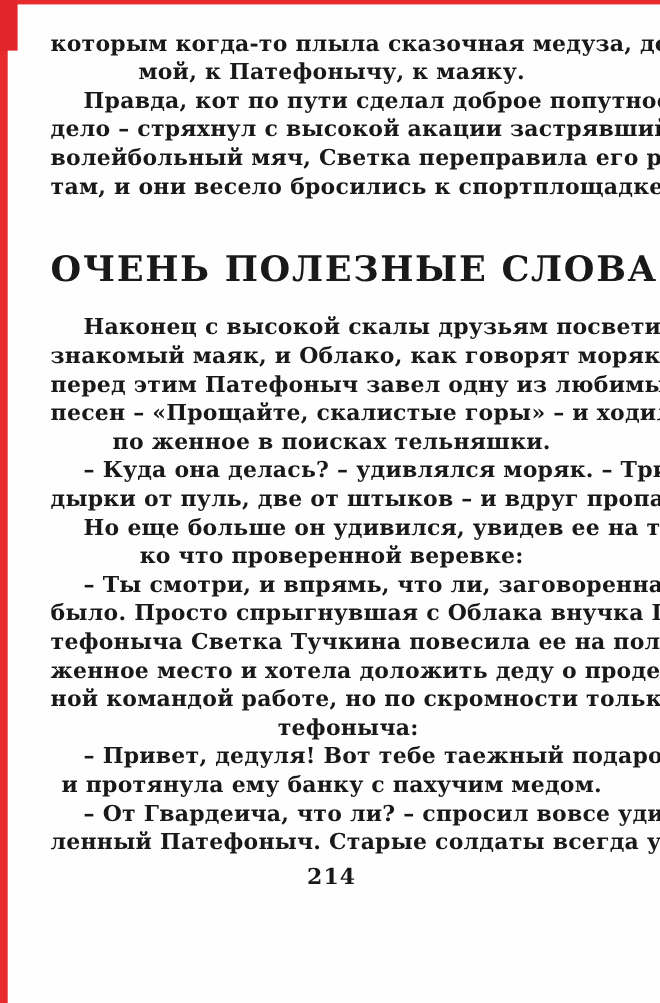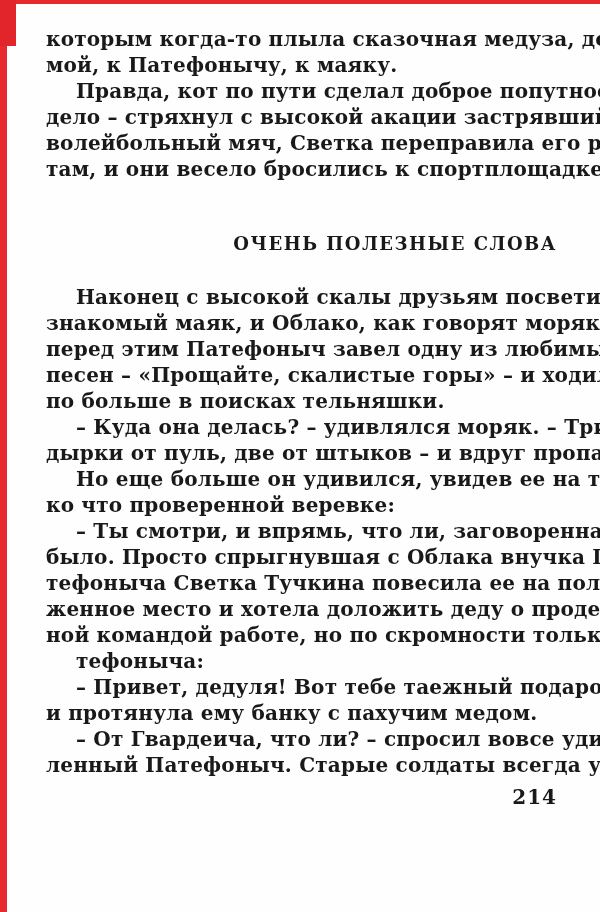--- a/index.html
+++ b/index.html
@@ -40,43 +40,43 @@
     position: absolute;
     left: 46px;
     top: 26px;
     width: 511px;
   }
   .line {
     font-size: 20px;
     line-height: 26px;
     white-space: nowrap;
     letter-spacing: 0.2px;
-    text-align: left;
+    text-align: center;
   }
   .line.j {
     text-align: justify;
     text-align-last: justify;
   }
   .line.ind {
     text-indent: 30px;
   }
   .heading {
-    font-size: 18px;
+    font-size: 32px;
     line-height: 30px;
     letter-spacing: 1.5px;
-    text-align: right;
+    text-align: left;
     margin-top: 47px;
     margin-bottom: 25px;
     white-space: nowrap;
   }
   .page-number {
     margin-top: 6px;
     font-size: 20px;
     line-height: 26px;
-    text-align: right;
+    text-align: center;
     letter-spacing: 1px;
   }
 </style>
 </head>
 <body>
 
 <div class="page">
 
   <div class="edge-left"></div>
   <div class="edge-top"></div>
@@ -90,21 +90,21 @@
     <div class="line j">дело – стряхнул с высокой акации застрявший</div>
     <div class="line j">волейбольный мяч, Светка переправила его ребя-</div>
     <div class="line">там, и они весело бросились к спортплощадке.</div>
 
     <div class="heading">ОЧЕНЬ ПОЛЕЗНЫЕ СЛОВА</div>
 
     <div class="line j ind">Наконец с высокой скалы друзьям посветил</div>
     <div class="line j">знакомый маяк, и Облако, как говорят моряки,</div>
     <div class="line j">перед этим Патефоныч завел одну из любимых</div>
     <div class="line j">песен – «Прощайте, скалистые горы» – и ходил</div>
-    <div class="line">по больше в поисках тельняшки.</div>
+    <div class="line">по женное в поисках тельняшки.</div>
     <div class="line j ind">– Куда она делась? – удивлялся моряк. – Три</div>
     <div class="line j">дырки от пуль, две от штыков – и вдруг пропала!</div>
     <div class="line j ind">Но еще больше он удивился, увидев ее на толь-</div>
     <div class="line">ко что проверенной веревке:</div>
     <div class="line j ind">– Ты смотри, и впрямь, что ли, заговоренная?</div>
     <div class="line j">было. Просто спрыгнувшая с Облака внучка Па-</div>
     <div class="line j">тефоныча Светка Тучкина повесила ее на поло-</div>
     <div class="line j">женное место и хотела доложить деду о проделан-</div>
     <div class="line j">ной командой работе, но по скромности только</div>
     <div class="line ind">тефоныча:</div>

